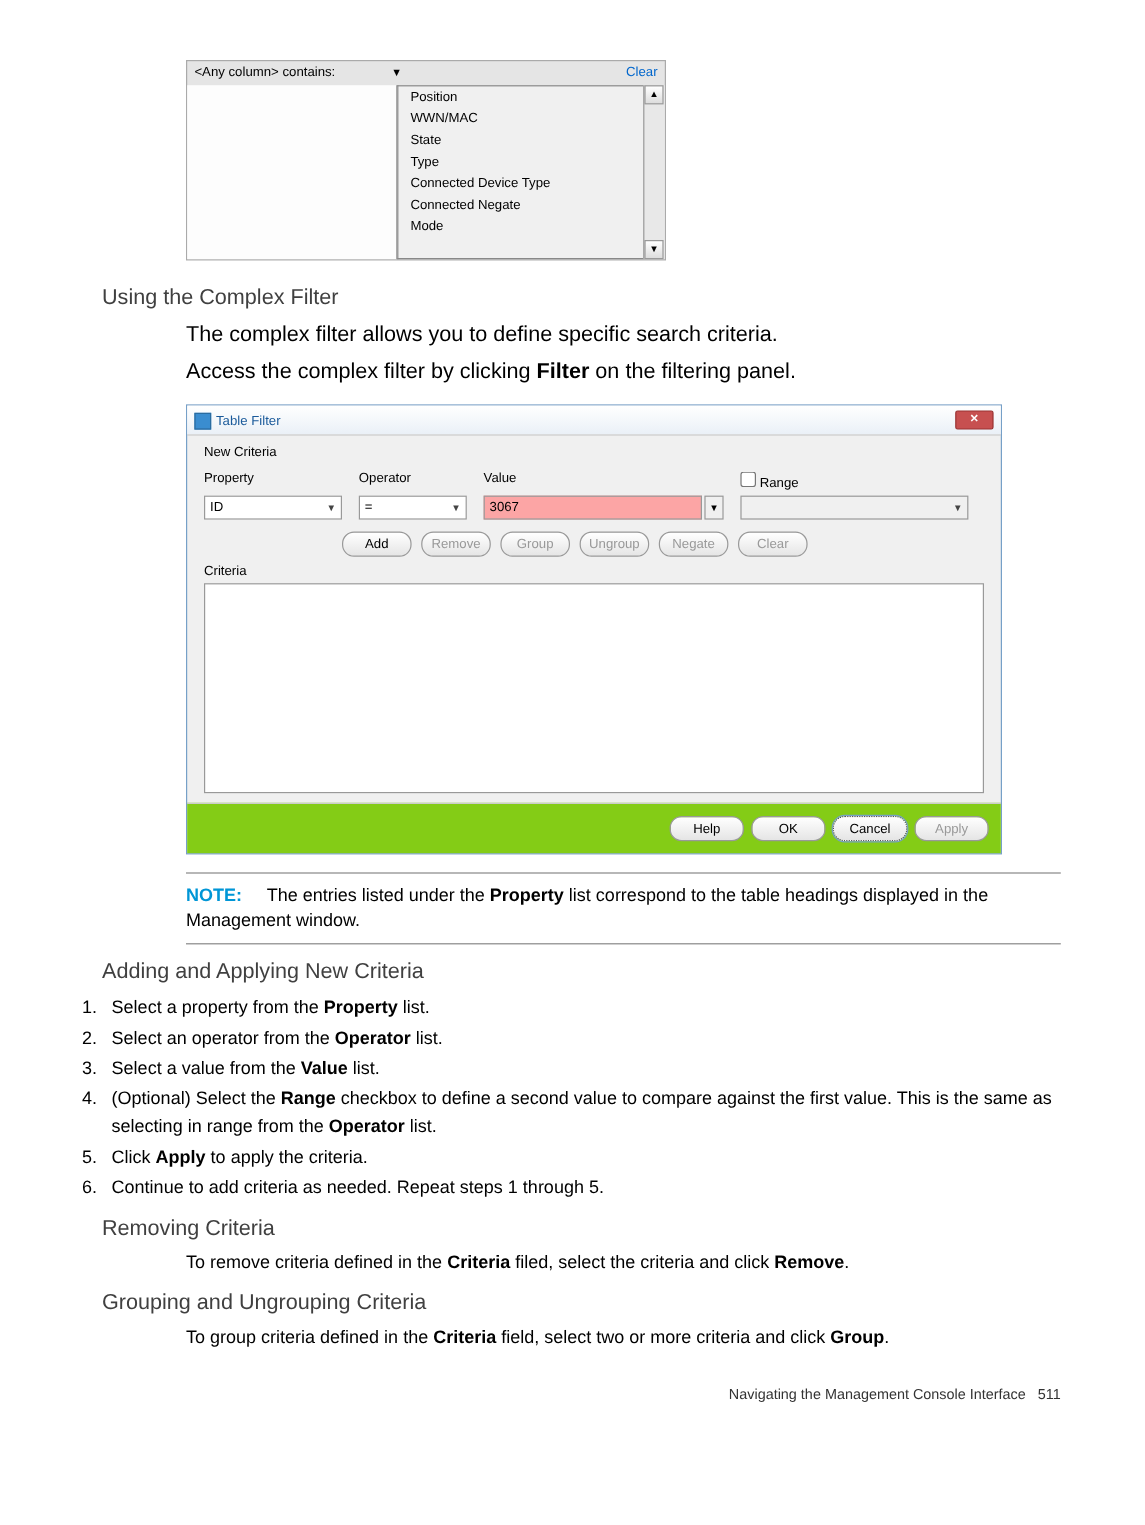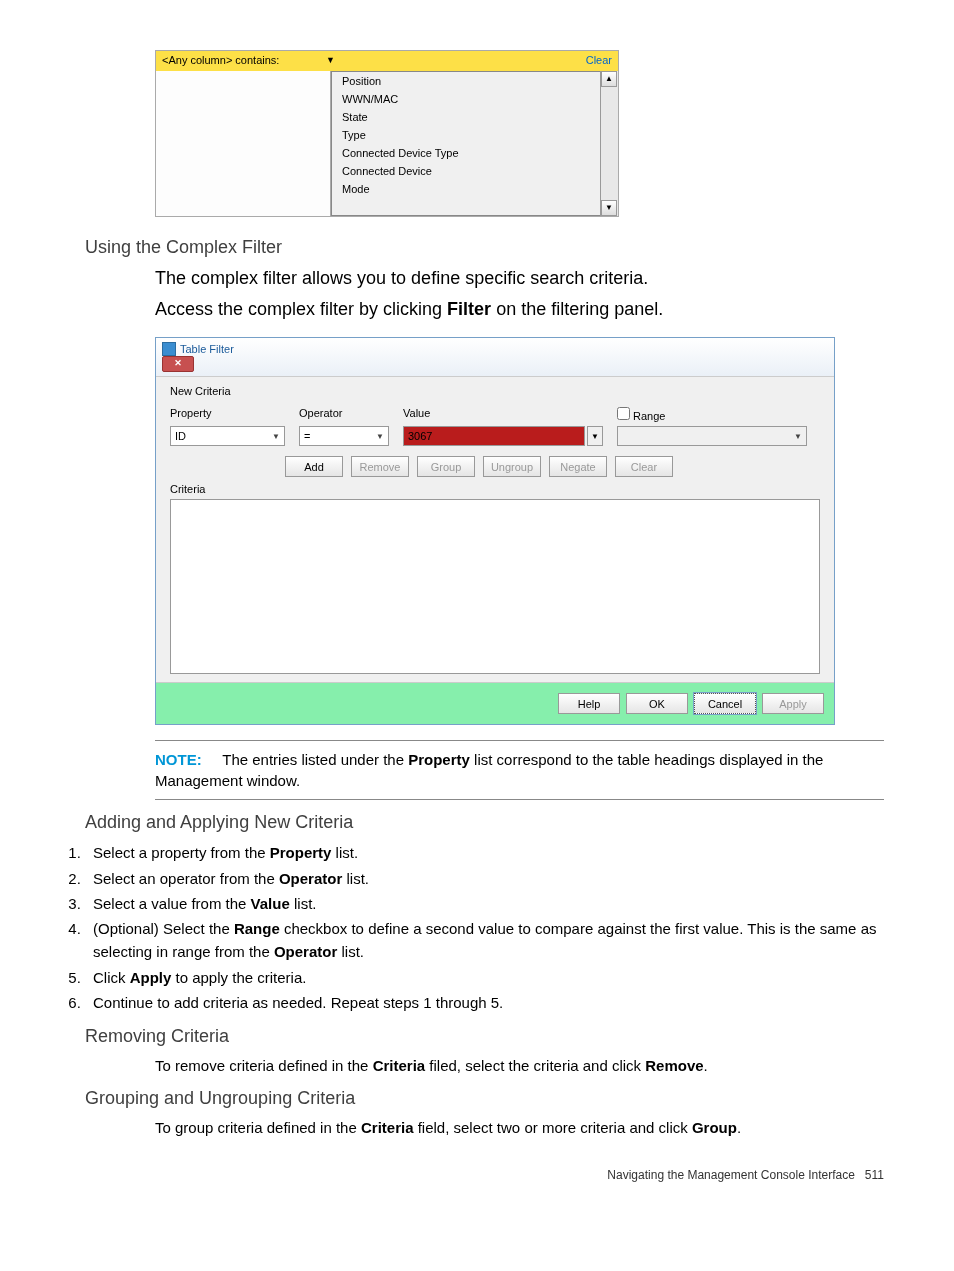--- a/index.html
+++ b/index.html
@@ -4,24 +4,24 @@
 <style>
   * { box-sizing: border-box; margin: 0; padding: 0; }
   body {
     font-family: Arial, Helvetica, sans-serif;
     background: #fff;
     width: 954px;
     padding: 50px 70px 40px 85px;
     color: #000;
   }
   .screenshot1 {
-    width: 464px;
+    width: 400px;
     margin-left: 70px;
     border: 1px solid #aaa;
-    background: #fde047;
+    background: #e5e5e5;
     font-size: 11px;
     margin-bottom: 20px;
   }
   .ss1-top { display:flex; align-items:flex-start; height:20px;}
   .ss1-label { padding:3px 6px; width:170px;}
   .ss1-drop-arrow { width:10px; font-size:9px; padding-top:4px;}
   .ss1-clear { color:#0066cc; padding:3px 6px;}
   .ss1-body { display:flex; }
   .ss1-textcol { width:175px; border-right:1px solid #aaa; background:#fdfdfd; height:145px;}
   .ss1-dropdown { flex:1; background:#f0f0f0; border:1px solid #888; border-right:none; font-family:Tahoma, sans-serif;}
@@ -34,41 +34,41 @@
   .body-text-full { font-size:15px; margin-left:70px; margin-bottom:6px; line-height:1.4;}
 
   .screenshot2 {
     margin: 15px 0 15px 70px;
     width: 680px;
     border: 1px solid #76a0c8;
     background: #f0f0f0;
     font-family: Tahoma, sans-serif;
     font-size:11px;
   }
-  .ss2-title { background:linear-gradient(#fff,#eaf0f7); border-bottom:1px solid #ccc; padding:4px 6px; display:flex; align-items:flex-start; justify-content:space-between;flex-direction:column;}
+  .ss2-title { background:linear-gradient(#fff,#eaf0f7); border-bottom:1px solid #ccc; padding:4px 6px; display:flex; align-items:flex-end; justify-content:space-between;}
   .ss2-title-left {display:flex; align-items:center; gap:4px;}
   .ss2-close { width:32px; height:16px; background:#c75050; border:1px solid #933; border-radius:2px; color:#fff; font-size:9px; text-align:center; line-height:13px; font-weight:bold;}
   .ss2-body { padding:8px 14px;}
   .ss2-newcrit { font-size:11px; margin-bottom:10px;}
   .ss2-radios { margin:8px 0 14px 12px;}
   .ss2-row { display:flex; gap:14px; margin-bottom:4px;}
   .ss2-label { font-size:11px;}
   .ss2-prop {width:115px;}
   .ss2-op {width:90px;}
   .ss2-val {width:200px;}
   .ss2-range {width:190px;}
   .ss2-select { width:100%; height:20px; background:#fff; border:1px solid #999; font-size:11px; padding:2px 4px; display:flex; justify-content:space-between; align-items:center;}
   .ss2-select .arr {font-size:8px; color:#444;}
-  .ss2-input { width:100%; height:20px; border:1px solid #999; background:#b91c1c; padding:2px 4px; font-size:11px;}
+  .ss2-input { width:100%; height:20px; border:1px solid #999; background:#fca5a5; padding:2px 4px; font-size:11px;}
   .ss2-btn-row { display:flex; gap:8px; margin:10px 0 6px 115px;}
-  .ss2-btn { width:58px; height:21px; border:1px solid #999; background:linear-gradient(#fff,#e5e5e5); font-size:11px; border-radius:0; display:flex; align-items:center; justify-content:center;}
+  .ss2-btn { width:58px; height:21px; border:1px solid #999; background:linear-gradient(#fff,#e5e5e5); font-size:11px; border-radius:10px; display:flex; align-items:center; justify-content:center;}
   .ss2-btn.disabled { color:#999;}
   .ss2-criteria-label {font-size:11px; margin:2px 0 4px 0;}
   .ss2-criteria-box { width:100%; height:175px; background:#fff; border:1px solid #999;}
-  .ss2-footer { display:flex; justify-content:flex-end; gap:6px; padding:10px 10px 10px 0; border-top:1px solid #ccc; background:#86efac;}
+  .ss2-footer { display:flex; justify-content:flex-end; gap:6px; padding:10px 10px 10px 0; border-top:1px solid #ccc; background:#84cc16;}
   .ss2-footer .ss2-btn {width:62px;}
   .ss2-footer .focused {border:1px dotted #555; outline:1px solid #76a0c8;}
 
   .note-block { border-top:1px solid #888; border-bottom:1px solid #888; margin:10px 0 10px 70px; padding:8px 0; font-size:15px; line-height:1.4;}
   .note-label { color:#0096d6; font-weight:bold;}
 
   ol.steps { font-size:15px; line-height:1.55;}
   ol.steps li { padding-left:8px; margin-bottom:2px;}
   .bold {font-weight:bold;}
 
@@ -86,21 +86,21 @@
     <div class="ss1-clear">Clear</div>
   </div>
   <div class="ss1-body">
     <div class="ss1-textcol"></div>
     <div class="ss1-dropdown">
       <div>Position</div>
       <div>WWN/MAC</div>
       <div>State</div>
       <div>Type</div>
       <div>Connected Device Type</div>
-      <div>Connected Device</div>
+      <div>Connected Negate</div>
       <div>Mode</div>
     </div>
     <div class="ss1-scroll">
       <div class="ss1-scroll-btn">▲</div>
       <div class="ss1-scroll-btn">▼</div>
     </div>
   </div>
 </div>
 
 <h2 class="section-heading">Using the Complex Filter</h2>

